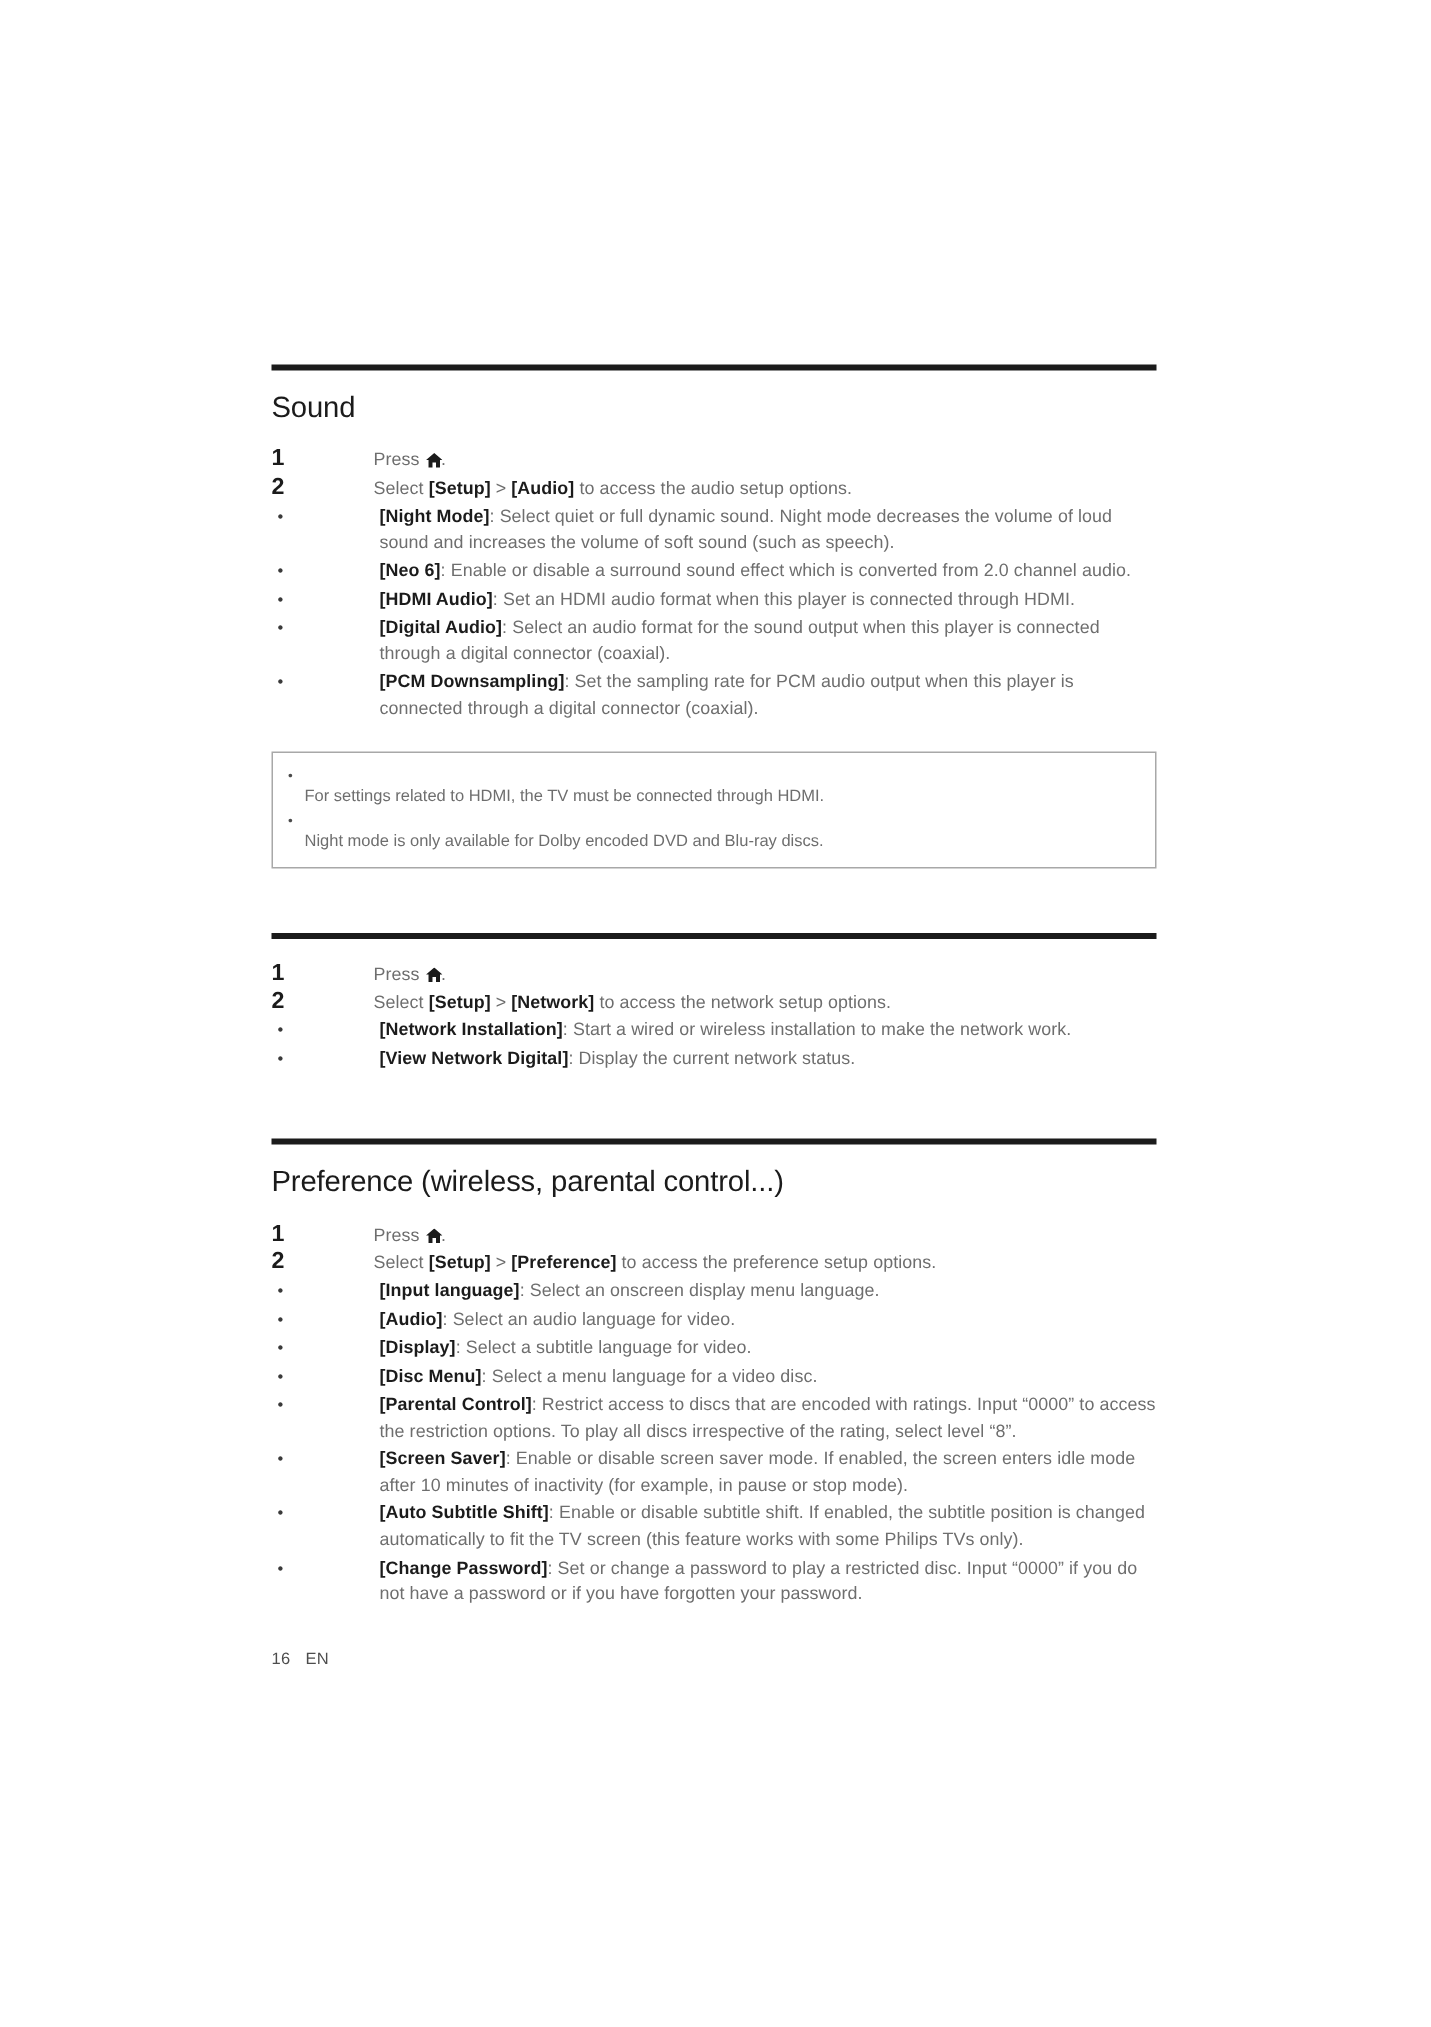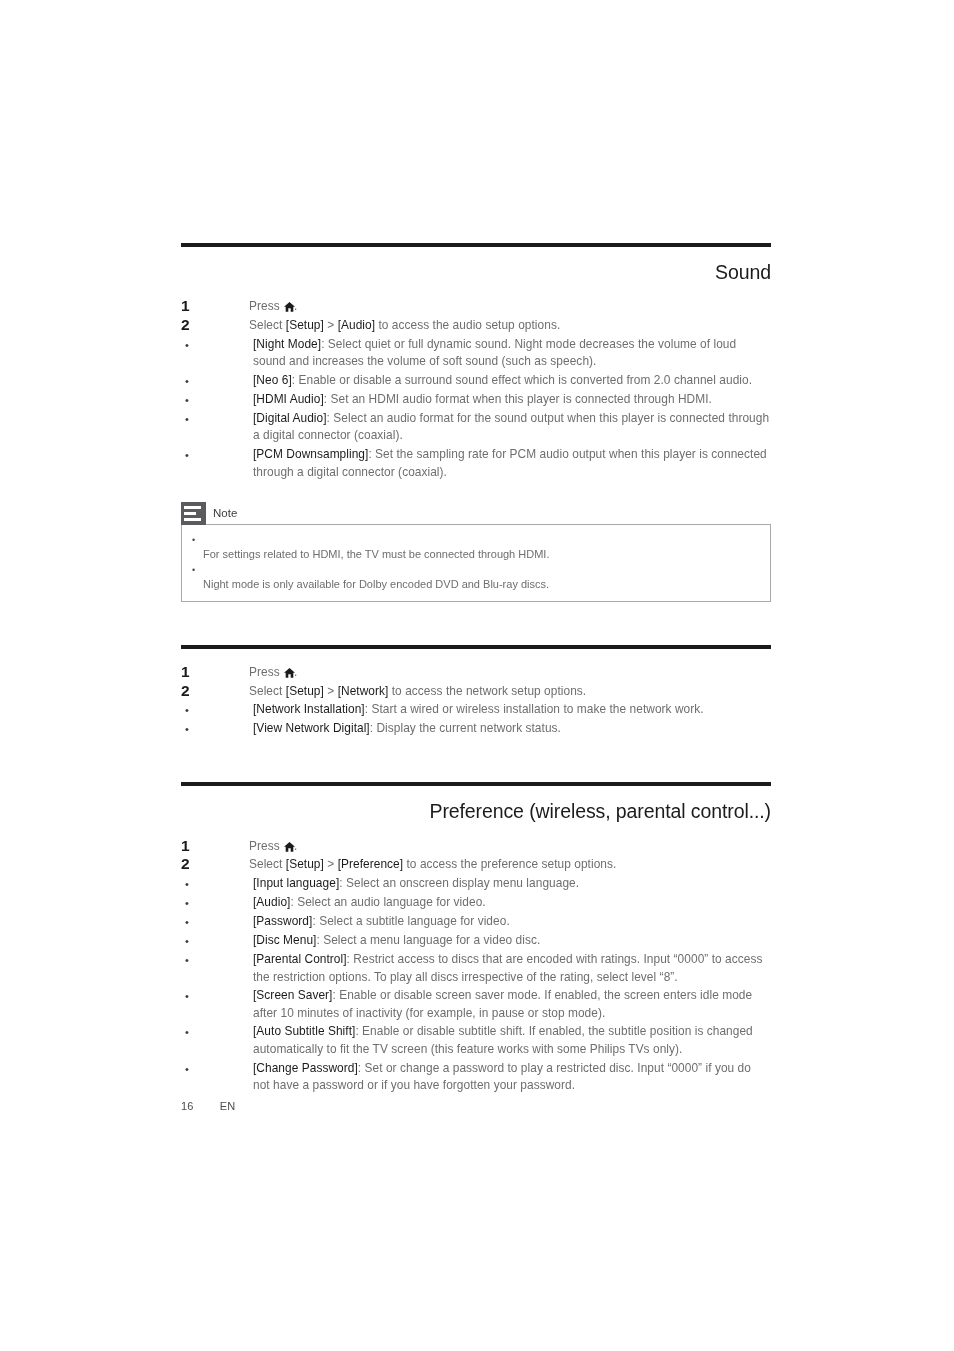--- a/index.html
+++ b/index.html
@@ -32,21 +32,20 @@
   }
   .section-gap { height: 43px; }
 
   h2.section-title {
     font-size: 19.5px;
     font-weight: 400;
     color: #1b1b1b;
     margin: 14px 0 0 0;
     letter-spacing: -0.1px;
     line-height: 1.15;
-    text-align: right;
   }
 
   
   .steps { margin-top: 15px; }
 
   .row {
     display: flex;
     align-items: flex-start;
     margin-bottom: 1px;
   }
@@ -70,21 +69,21 @@
   .body-text {
     flex: 1 1 auto;
     font-size: 11.9px;
     line-height: 17.6px;
     color: #6e6e6e;
     letter-spacing: 0.005em;
     margin-left: 40px;
   }
   .body-text b, .body-text strong {
     color: #1b1b1b;
-    font-weight: 400;
+    font-weight: 700;
   }
   .home-icon {
     display: inline-block;
     width: 10px;
     height: 9px;
     position: relative;
     top: 1px;
     margin: 0 0px 0 1px;
   }
   .home-icon svg { display: block; }
@@ -152,21 +151,21 @@
 
   
   .footer {
     position: absolute;
     left: 181px;
     top: 1100px;
     font-size: 11px;
     color: #4d4d4d;
     letter-spacing: 0.02em;
   }
-  .footer .pg { margin-right: 26px; }
+  .footer .pg { margin-right: 10px; }
 </style>
 </head>
 <body>
 
 <div class="page">
   <div id="sections-root">
       <div class="section">
         <div class="section-rule"></div>
         <h2 class="section-title">Sound</h2>
         <div class="steps">
@@ -195,28 +194,20 @@
           <div class="row">
             <div class="marker dot">•</div>
             <div class="body-text"><b>[Digital Audio]</b>: Select an audio format for the sound output when this player is connected through a digital connector (coaxial).</div>
           </div>
           <div class="row">
             <div class="marker dot">•</div>
             <div class="body-text"><b>[PCM Downsampling]</b>: Set the sampling rate for PCM audio output when this player is connected through a digital connector (coaxial).</div>
           </div>
         </div>
         <div class="note">
-          <div class="note-head">
-            <div class="note-badge">
-              <i class="b1"></i>
-              <i class="b2"></i>
-              <i class="b3"></i>
-            </div>
-            <div class="note-label">Note</div>
-          </div>
           <div class="note-box">
             <div class="note-row">
               <div class="note-bullet">•</div>
               <div class="note-text">For settings related to HDMI, the TV must be connected through HDMI.</div>
             </div>
             <div class="note-row">
               <div class="note-bullet">•</div>
               <div class="note-text">Night mode is only available for Dolby encoded DVD and Blu-ray discs.</div>
             </div>
           </div>
@@ -264,21 +255,21 @@
           <div class="row">
             <div class="marker dot">•</div>
             <div class="body-text"><b>[Input language]</b>: Select an onscreen display menu language.</div>
           </div>
           <div class="row">
             <div class="marker dot">•</div>
             <div class="body-text"><b>[Audio]</b>: Select an audio language for video.</div>
           </div>
           <div class="row">
             <div class="marker dot">•</div>
-            <div class="body-text"><b>[Password]</b>: Select a subtitle language for video.</div>
+            <div class="body-text"><b>[Display]</b>: Select a subtitle language for video.</div>
           </div>
           <div class="row">
             <div class="marker dot">•</div>
             <div class="body-text"><b>[Disc Menu]</b>: Select a menu language for a video disc.</div>
           </div>
           <div class="row">
             <div class="marker dot">•</div>
             <div class="body-text"><b>[Parental Control]</b>: Restrict access to discs that are encoded with ratings. Input “0000” to access the restriction options. To play all discs irrespective of the rating, select level “8”.</div>
           </div>
           <div class="row">

